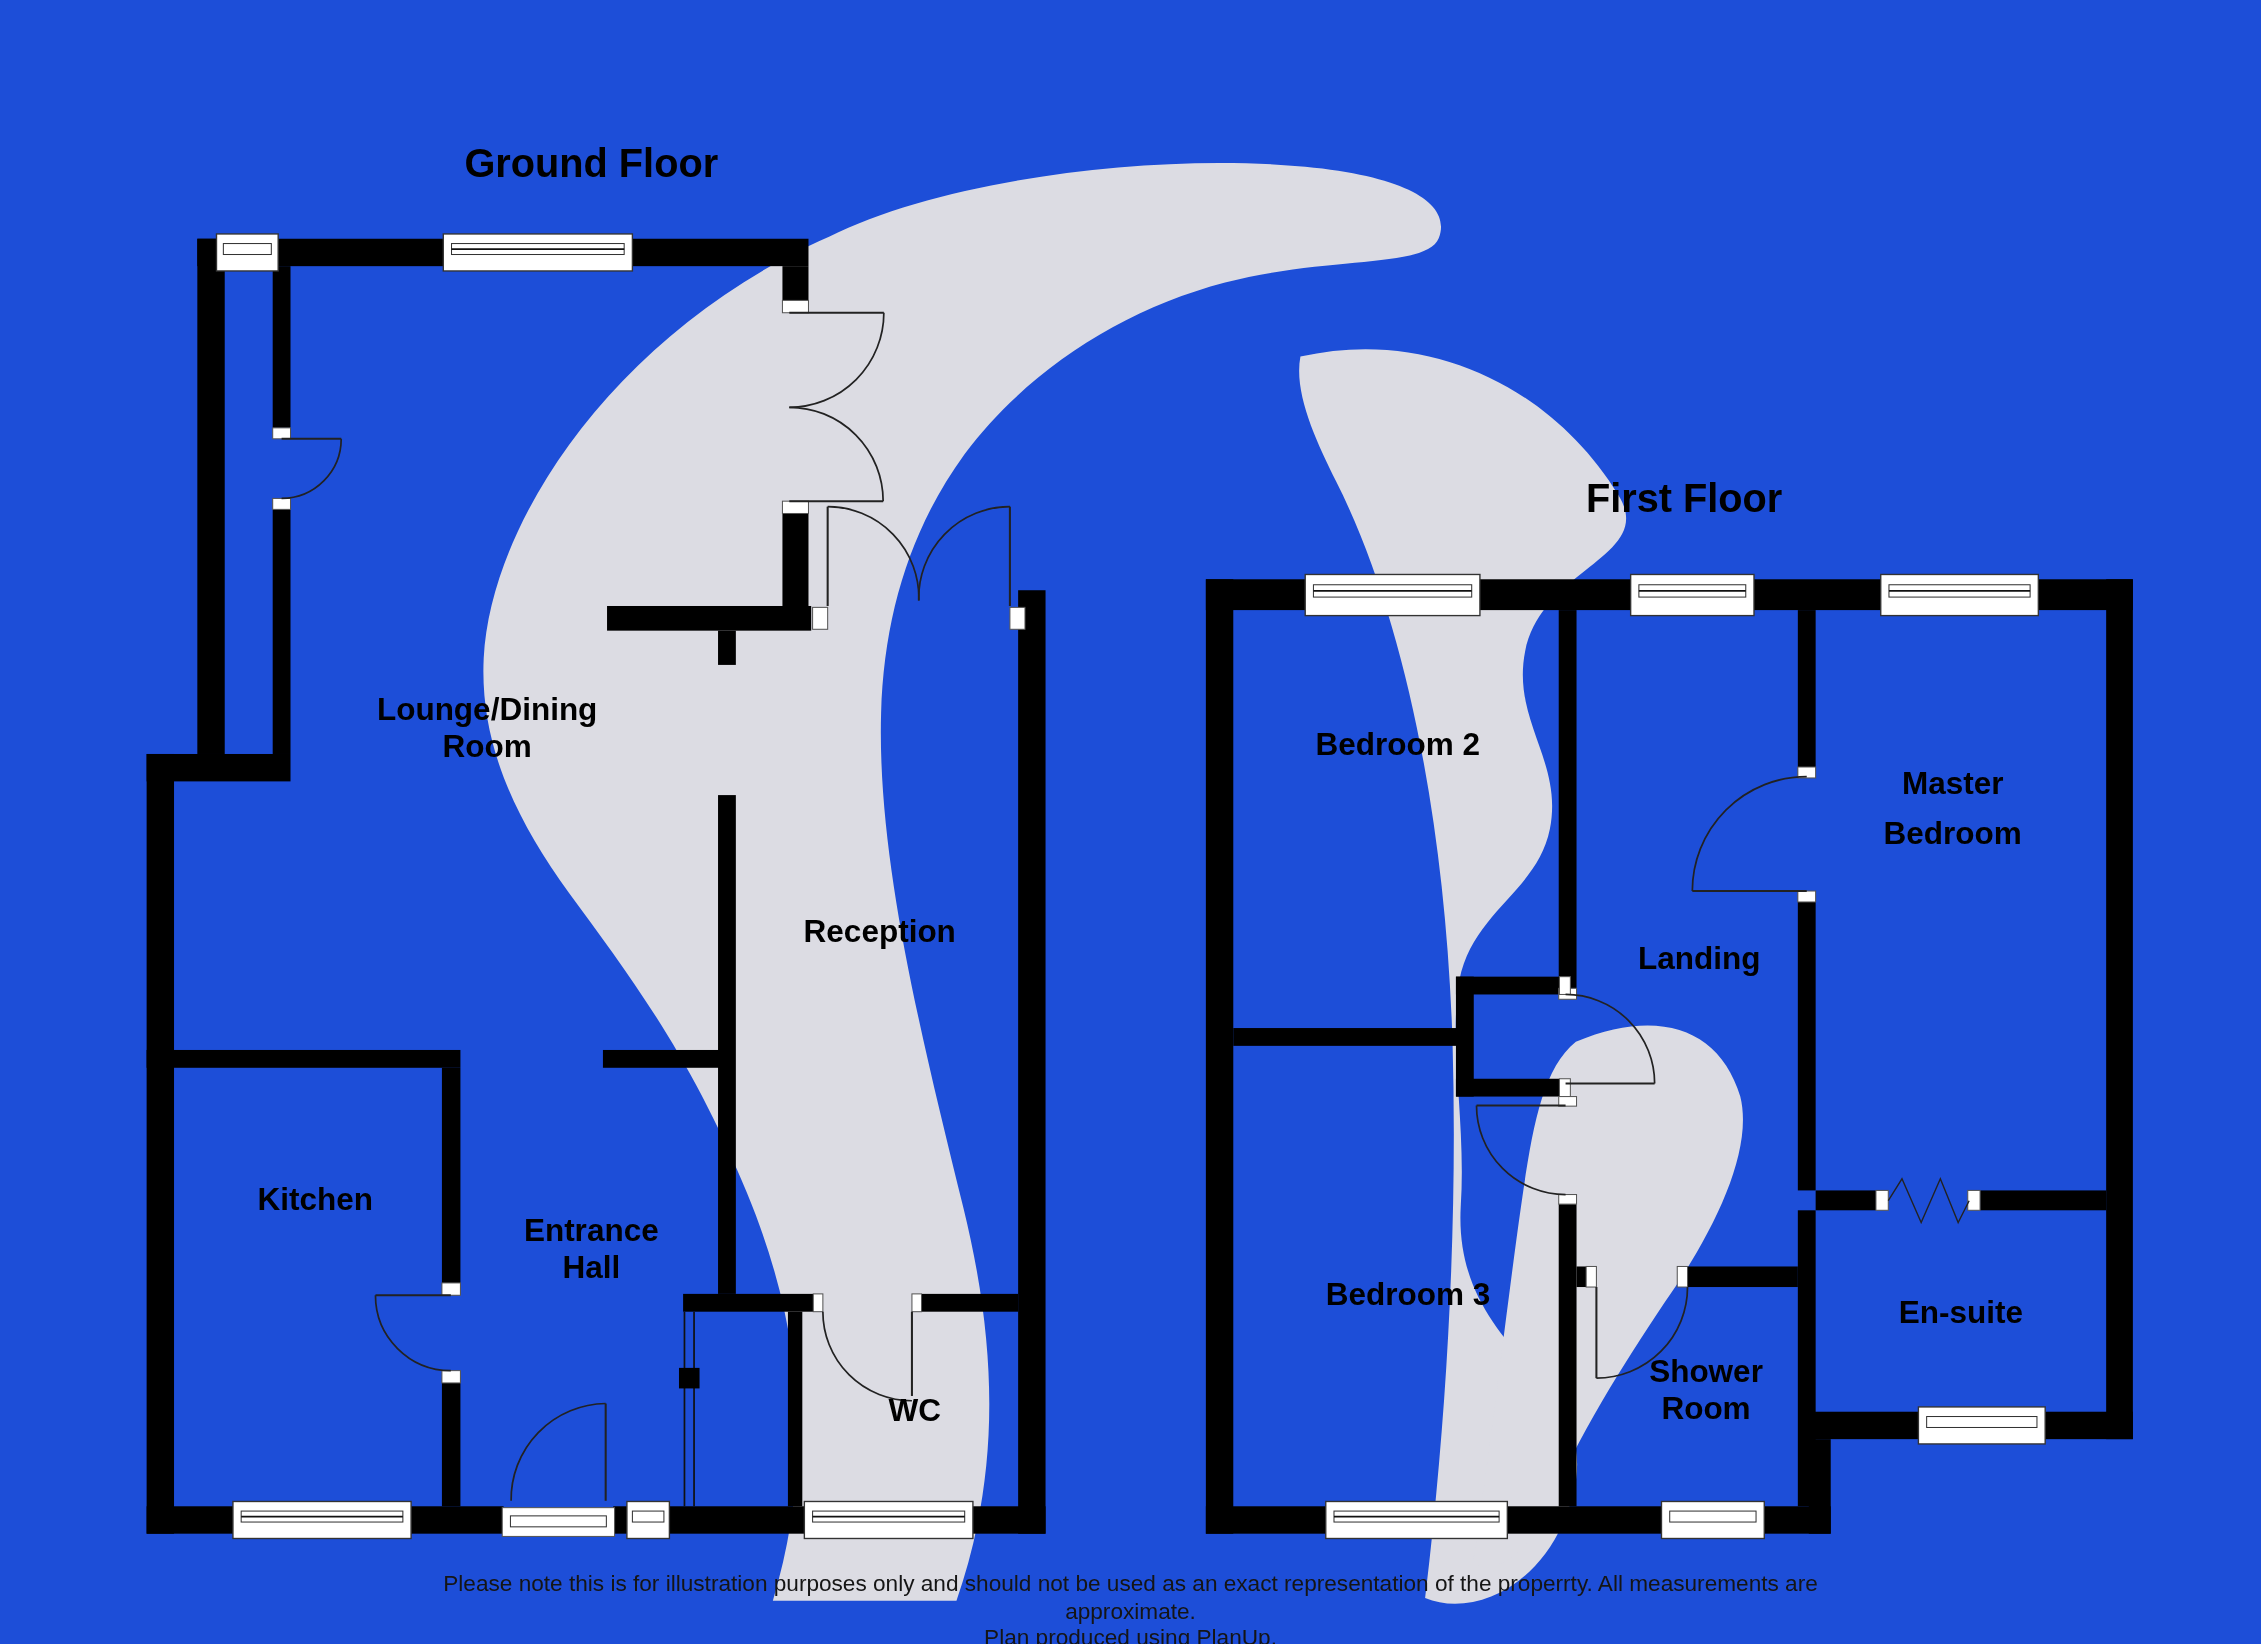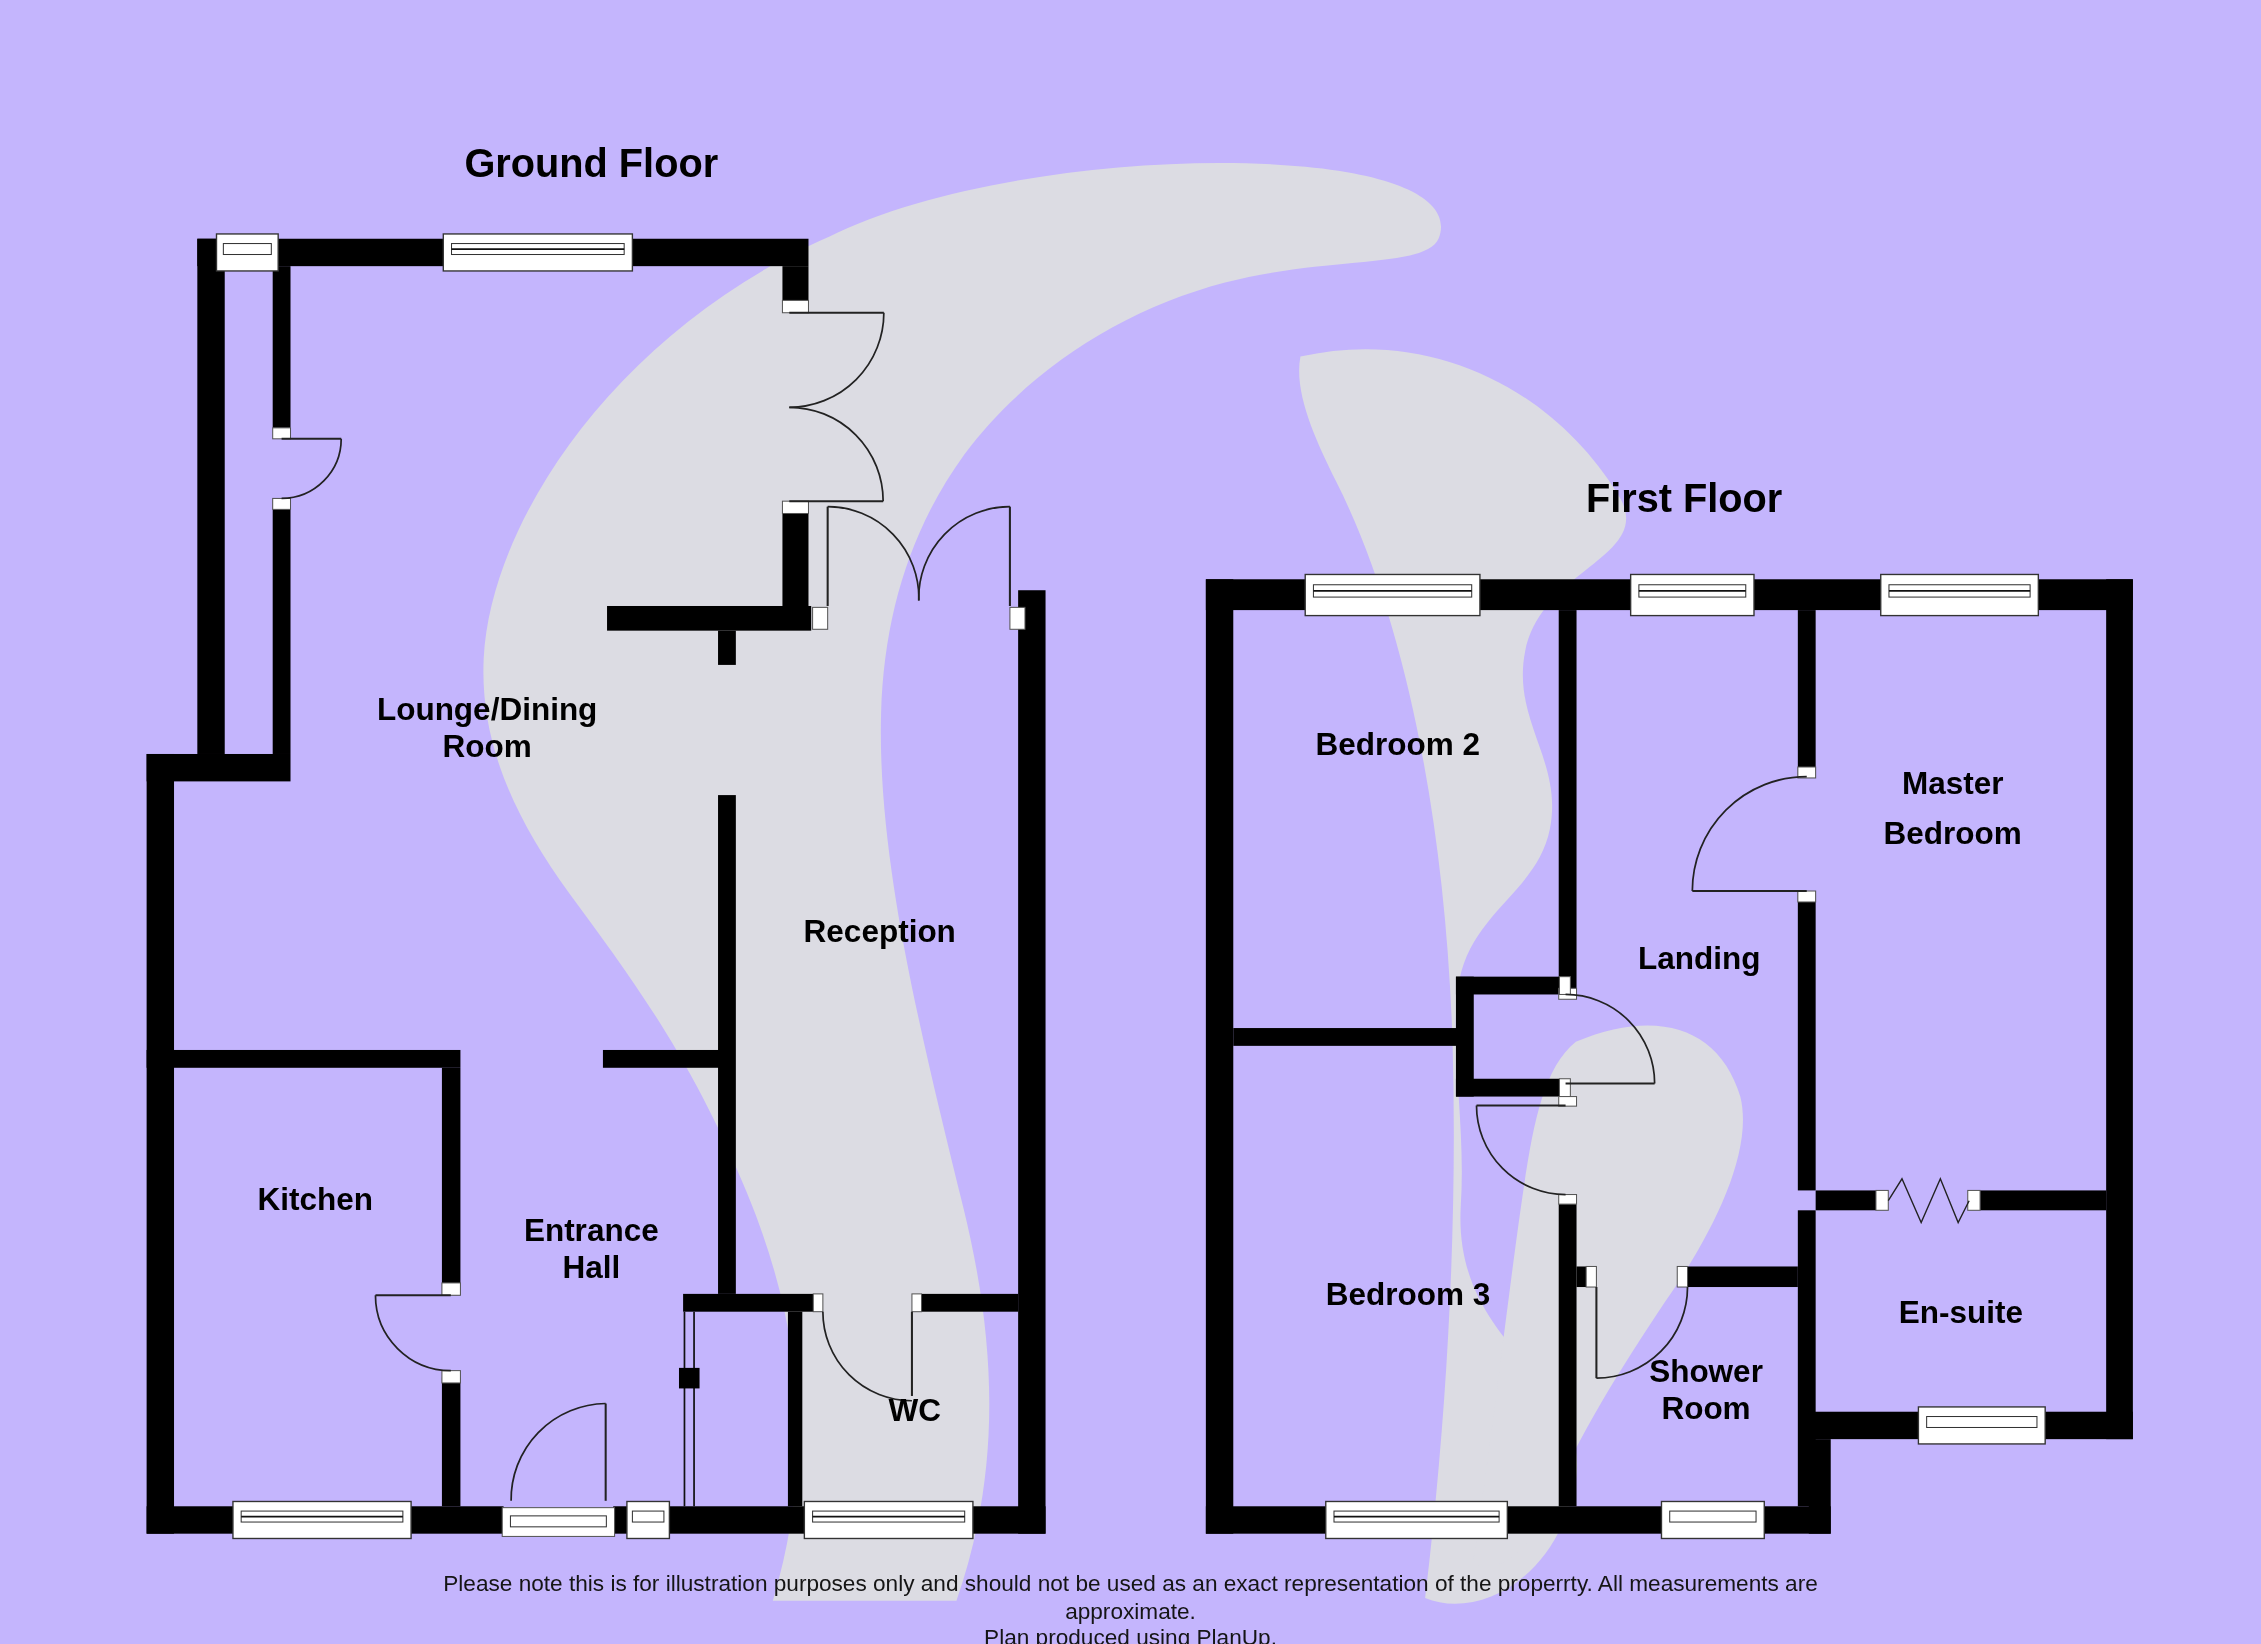--- a/index.html
+++ b/index.html
@@ -1,16 +1,16 @@
 <!DOCTYPE html>
 <html style="font-size:11px"><head>
 <meta charset="utf-8">
 <style>
   html,body{margin:0;padding:0;background:#ffffff;}
-  .page{position:relative;width:2261px;height:1645px;background:#c4b5fd;overflow:hidden;
+  .page{position:relative;width:2261px;height:1645px;background:#1d4ed8;overflow:hidden;
         font-family:"Liberation Sans", sans-serif;}
   svg{display:block}
   .floor-title{font-family:"Liberation Sans",sans-serif;font-weight:bold;font-size:58px;fill:#000;}
   .room-label{font-family:"Liberation Sans",sans-serif;font-weight:bold;font-size:46px;fill:#000;}
   .footer-text{font-family:"Liberation Sans",sans-serif;font-weight:400;font-size:33px;fill:#151515;}
   .wall{fill:#000;stroke:none;}
   .arc{fill:none;stroke:#222;stroke-width:2.5px;}
   .leaf{stroke:#222;stroke-width:3px;fill:none;}
   .jamb{fill:#fff;stroke:#555;stroke-width:1.5px;}
   .win-outer{fill:#fff;stroke:#333;stroke-width:2px;}

